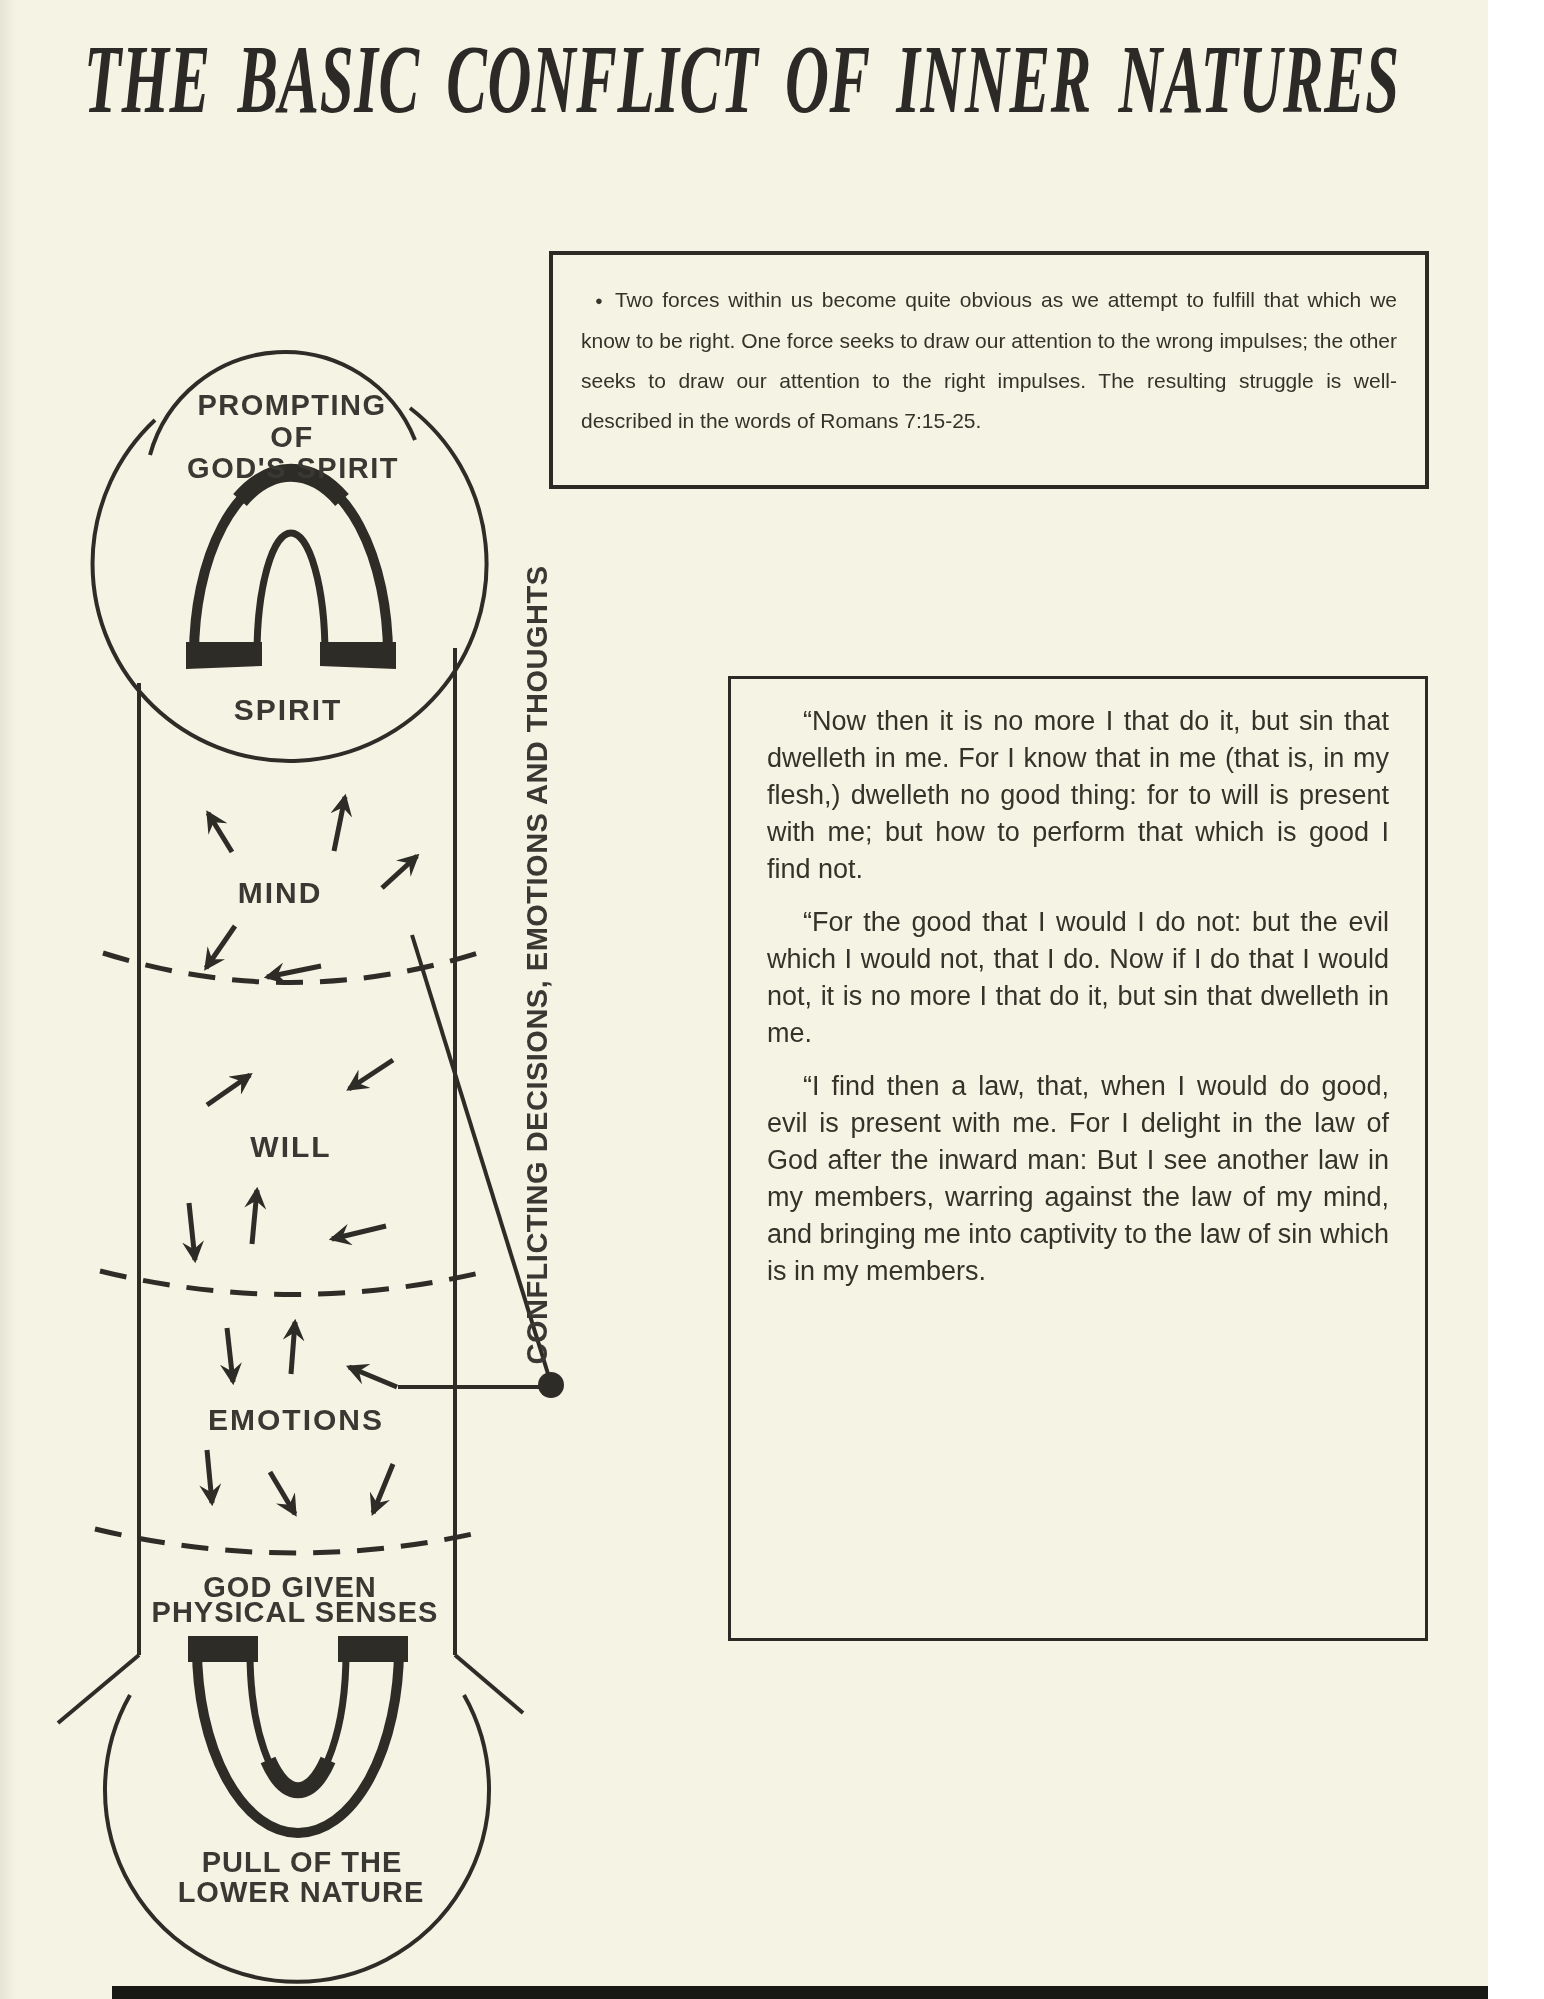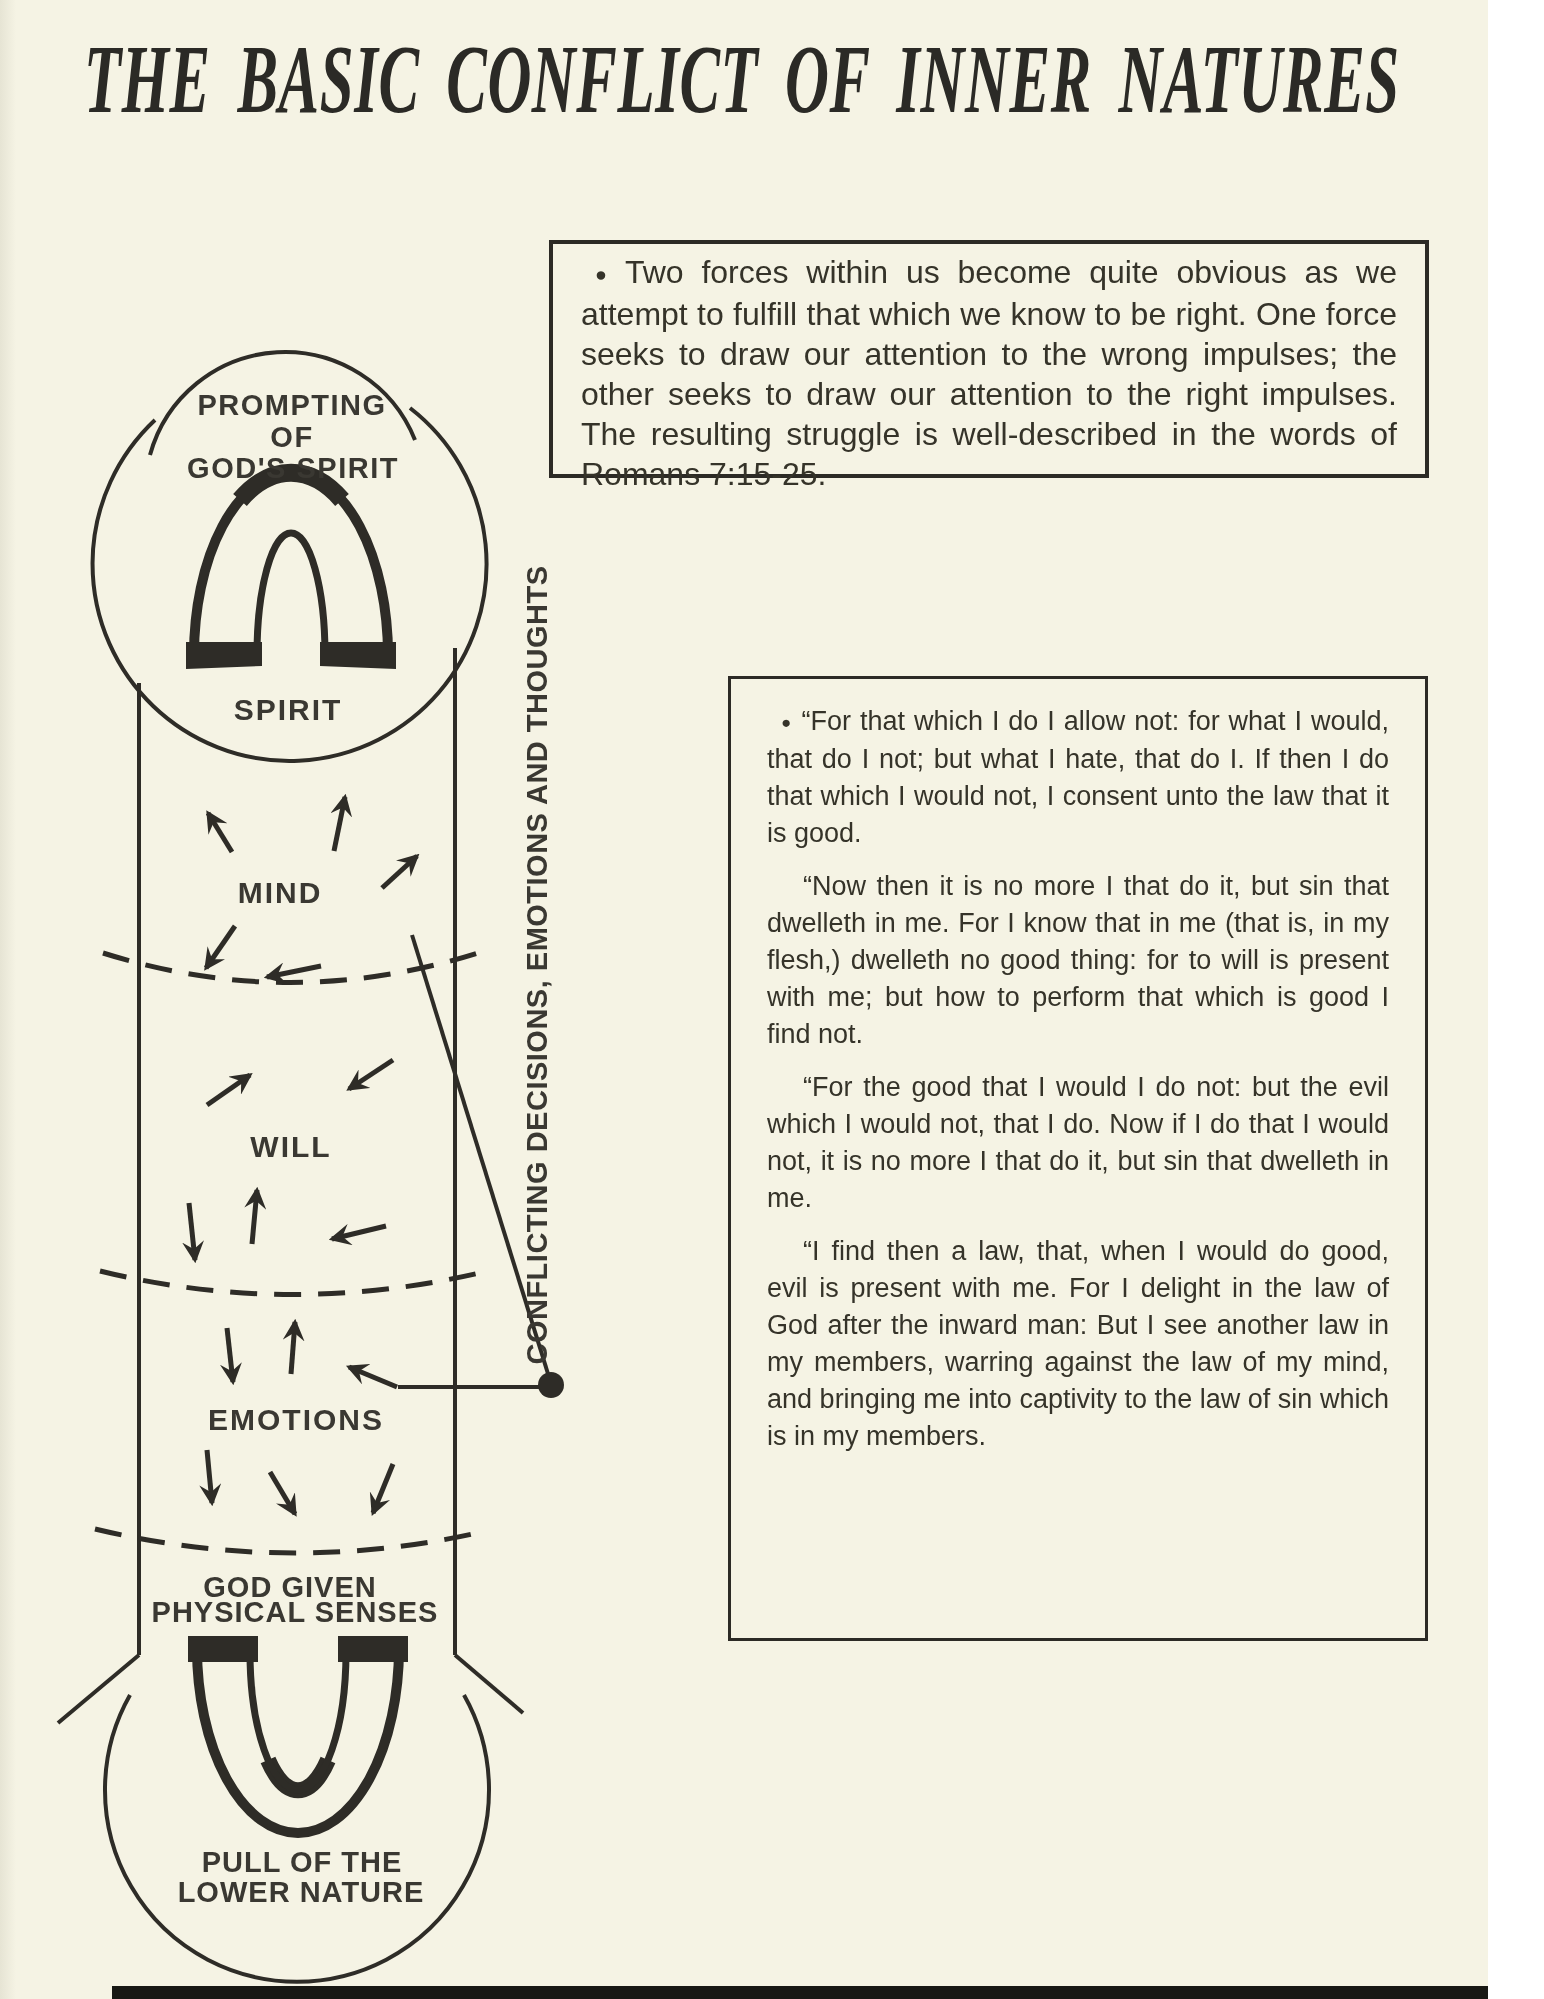--- a/index.html
+++ b/index.html
@@ -15,22 +15,22 @@
     position:absolute; left:84px; top:30px; white-space:nowrap;
     font-family:"Liberation Serif", serif; font-style:italic; font-weight:bold;
     font-size:98px; line-height:1.0; color:#2b2a26;
     transform:scaleX(0.62); transform-origin:left top; word-spacing:0.18em; letter-spacing:0.01em;
   }
   .tbox{
     position:absolute; text-align:justify; color:#353329; background:transparent;
     border:4px solid #2c2a25;
   }
   .intro-box{
-    left:549px; top:240px; width:880px; height:238px;
-    padding:8px 28px; font-size:32px; line-height:40px; box-sizing:border-box;
+    left:549px; top:251px; width:880px; height:238px;
+    padding:25px 28px; font-size:21px; line-height:40px; box-sizing:border-box;
   }
   .scripture-box{
     left:728px; top:676px; width:700px; height:965px; border-width:3px;
     padding:24px 36px 18px 36px; font-size:27px; line-height:37px; box-sizing:border-box;
   }
   .tbox p{margin:0 0 16px 0; text-indent:36px;}
   .tbox p.lead{text-indent:14px;}
   .intro-box p{margin:0;}
   .bullet{font-size:0.62em; vertical-align:2px; padding-right:9px;}
   .diagram-svg{position:absolute; left:0; top:250px;}
@@ -57,21 +57,20 @@
 
   <div class="scan-left-shade"></div>
 
   <div class="page-title">THE BASIC CONFLICT OF INNER NATURES</div>
 
   <div class="tbox intro-box">
     <p class="lead"><span class="bullet">●</span><span>Two forces within us become quite obvious as we attempt to fulfill that which we know to be right. One force seeks to draw our attention to the wrong impulses; the other seeks to draw our attention to the right impulses. The resulting struggle is well-described in the words of Romans 7:15-25.</span></p>
   </div>
 
   <div class="tbox scripture-box">
-    <p class="lead"><span class="bullet">●</span><span>“For that which I do I allow not: for what I would, that do I not; but what I hate, that do I. If then I do that which I would not, I consent unto the law that it is good.</span></p>
     <p>“Now then it is no more I that do it, but sin that dwelleth in me. For I know that in me (that is, in my flesh,) dwelleth no good thing: for to will is present with me; but how to perform that which is good I find not.</p>
     <p>“For the good that I would I do not: but the evil which I would not, that I do. Now if I do that I would not, it is no more I that do it, but sin that dwelleth in me.</p>
     <p>“I find then a law, that, when I would do good, evil is present with me. For I delight in the law of God after the inward man: But I see another law in my members, warring against the law of my mind, and bringing me into captivity to the law of sin which is in my members.</p>
   </div>
 
   <svg class="diagram-svg" width="700" height="1749" viewBox="0 250 700 1749">
     <defs>
       <marker id="ah" viewBox="0 0 10 10" refX="8.5" refY="5" markerWidth="4.4" markerHeight="4.4" orient="auto-start-reverse">
         <path d="M 0 0 L 10 5 L 0 10 L 3.6 5 Z" fill="#2e2c27"></path>
       </marker>

